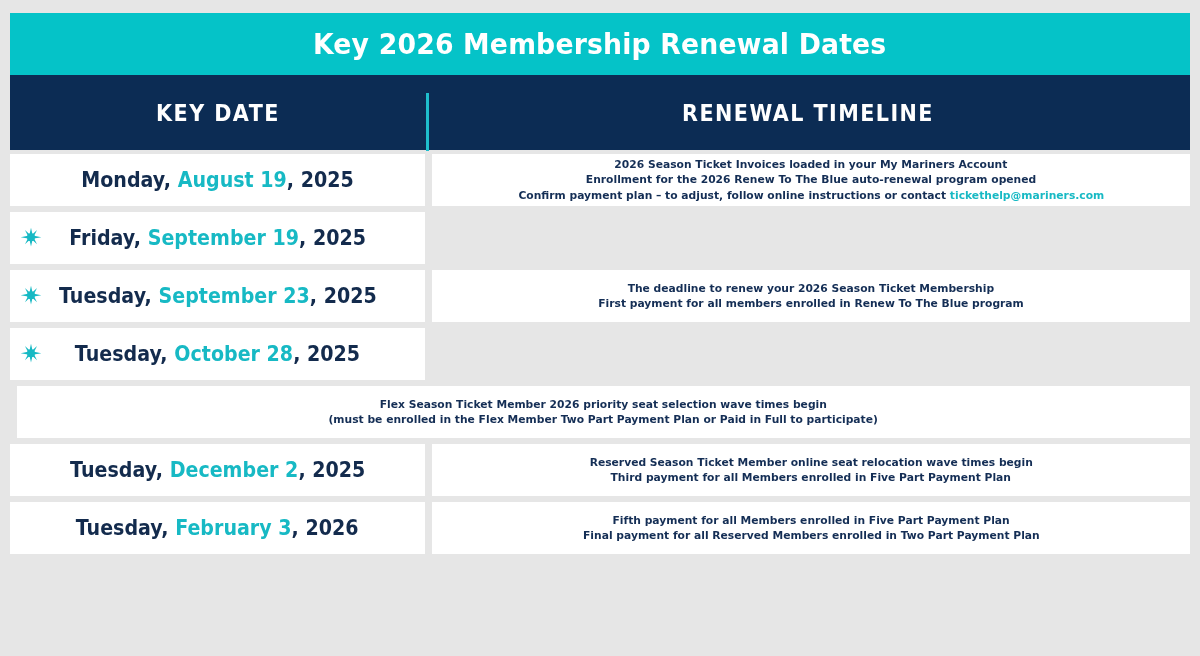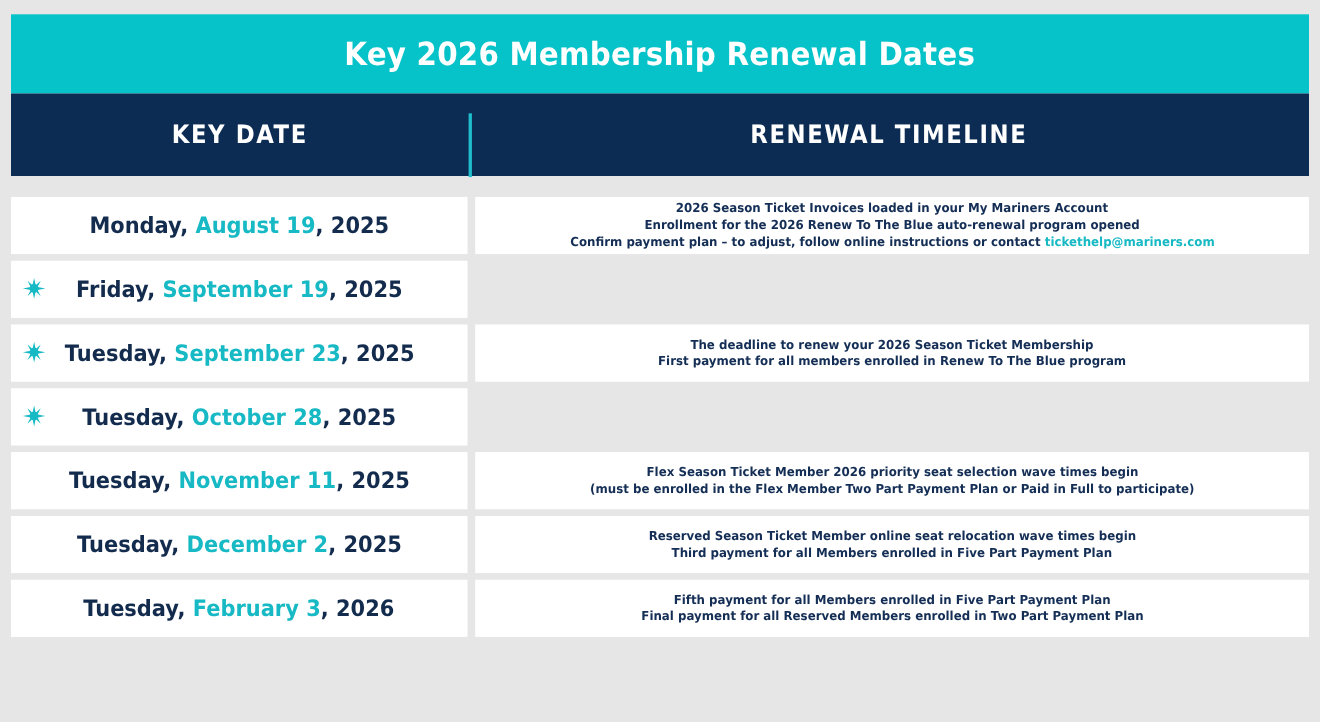--- a/index.html
+++ b/index.html
@@ -16,21 +16,21 @@
   .sheet {
     position: absolute;
     left: 10px;
     top: 13px;
     width: 1180px;
   }
 
   
   .title-bar {
     background: #05c3c8;
-    height: 72px;
+    height: 62px;
     display: flex;
     align-items: center;
     justify-content: center;
   }
   .title-text {
     color: #ffffff;
     font-size: 29px;
     font-weight: bold;
     letter-spacing: 0.2px;
     font-family: "DejaVu Sans", sans-serif;
@@ -59,21 +59,21 @@
   .header-divider {
     position: absolute;
     left: 416px;
     top: 18px;
     width: 3px;
     height: 58px;
     background: #1fbecd;
   }
 
   
-  .rows { margin-top: 19px; }
+  .rows { margin-top: 4px; }
   .row {
     display: flex;
     margin-bottom: 6px;
     height: 52px;
   }
   .cell {
     background: #ffffff;
     display: flex;
     align-items: center;
   }
@@ -172,23 +172,20 @@
       <div class="row">
         <div class="cell cell-date">
           <svg class="star-icon" viewBox="0 0 24 24">
             <path fill="#17b9c4" d="M12 0.8 L13.6 8.0 L18.6 3.4 L15.4 9.6 L23.2 11.1 L15.4 12.6 L18.6 18.8 L13.6 14.2 L12 21.4 L10.4 14.2 L5.4 18.8 L8.6 12.6 L0.8 11.1 L8.6 9.6 L5.4 3.4 L10.4 8.0 Z"></path>
             <circle fill="#17b9c4" cx="12" cy="11.1" r="4.3"></circle>
           </svg>
           <div class="date-text"><span>Tuesday,</span> <span class="accent">October 28</span><span>, 2025</span></div>
         </div>
       </div>
       <div class="row">
-        <div class="cell cell-date">
-          <div class="date-text"><span>Tuesday,</span> <span class="accent">November 11</span><span>, 2025</span></div>
-        </div>
         <div class="cell cell-desc">
           <div class="desc-line">Flex Season Ticket Member 2026 priority seat selection wave times begin</div>
           <div class="desc-line">(must be enrolled in the Flex Member Two Part Payment Plan or Paid in Full to participate)</div>
         </div>
       </div>
       <div class="row">
         <div class="cell cell-date">
           <div class="date-text"><span>Tuesday,</span> <span class="accent">December 2</span><span>, 2025</span></div>
         </div>
         <div class="cell cell-desc">

